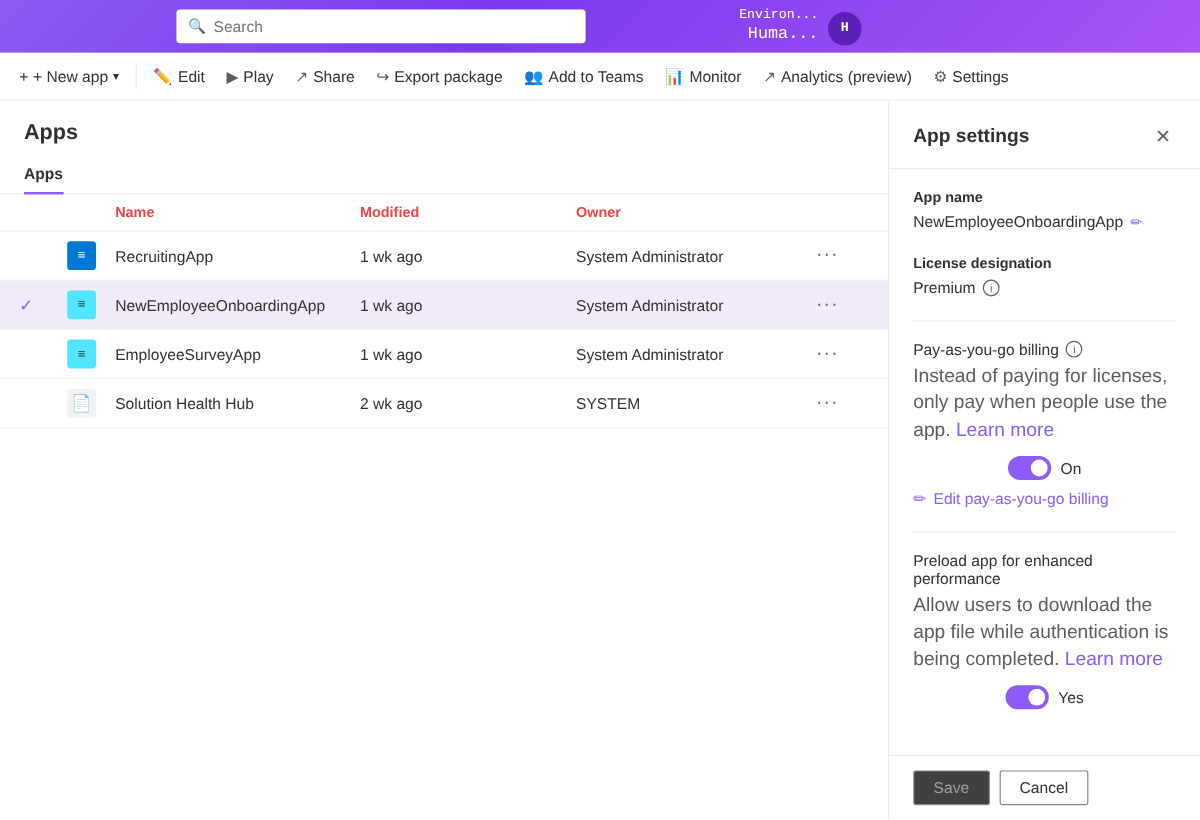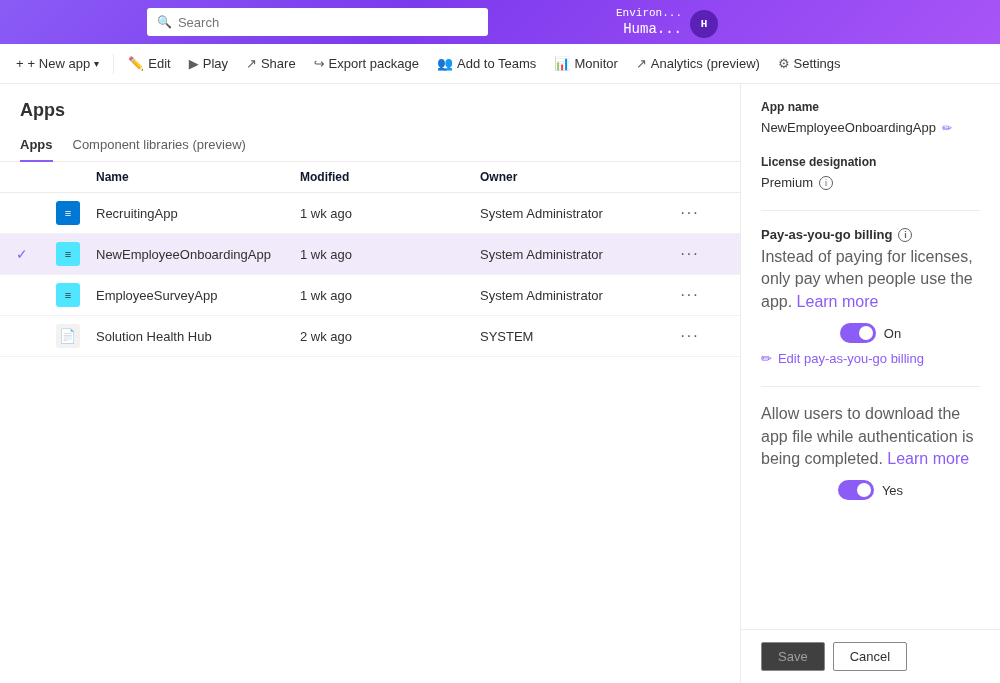--- a/index.html
+++ b/index.html
@@ -121,21 +121,21 @@
 
     
     .app-table {
       width: 100%;
     }
     .table-header {
       display: grid;
       grid-template-columns: 40px 40px 1fr 180px 200px 60px;
       padding: 8px 8px;
       border-bottom: 1px solid #edebe9;
-      color: #0f172a;
+      color: #ef4444;
       font-size: 12px;
       font-weight: 600;
     }
     .table-header-cell {
       padding: 0 8px;
     }
     .table-row {
       display: grid;
       grid-template-columns: 40px 40px 1fr 180px 200px 60px;
       padding: 4px 8px;
@@ -220,25 +220,25 @@
       font-size: 13px;
       color: #323130;
       display: flex;
       align-items: center;
       gap: 6px;
     }
     .edit-icon { color: #8b5cf6; cursor: pointer; font-size: 12px; }
     .divider { height: 1px; background: #edebe9; margin: 16px 0; }
     .section-title {
       font-size: 13px;
-      font-weight: 700;
+      font-weight: 400;
       color: #323130;
       margin-bottom: 4px;
       display: flex;
-      align-items: flex-end;
+      align-items: flex-start;
       gap: 6px;
     }
     .info-icon {
       width: 14px; height: 14px;
       border-radius: 50%;
       border: 1px solid #605e5c;
       display: inline-flex;
       align-items: center;
       justify-content: center;
       font-size: 9px;
@@ -379,21 +379,20 @@
     <span>Settings</span>
   </button>
 </div>
 
 <div class="main-content">
 
   <div class="left-panel">
     <div class="page-title">Apps</div>
     <div class="tabs-bar">
       <div class="tab active">Apps</div>
-      <div class="tab">Component libraries (preview)</div>
     </div>
 
     <div class="app-table">
       <div class="table-header">
         <div class="table-header-cell"></div>
         <div class="table-header-cell"></div>
         <div class="table-header-cell">Name</div>
         <div class="table-header-cell">Modified</div>
         <div class="table-header-cell">Owner</div>
         <div class="table-header-cell"></div>
@@ -456,20 +455,24 @@
         <div class="table-cell">SYSTEM</div>
         <div class="table-cell">
           <span class="more-btn">···</span>
         </div>
       </div>
 
     </div>
   </div>
 
   <div class="right-panel">
+    <div class="panel-header">
+      <span class="panel-title">App settings</span>
+      <button class="close-btn">✕</button>
+    </div>
 
     <div class="panel-body">
 
       <div class="field-group">
         <div class="field-label">App name</div>
         <div class="field-value">
           <span>NewEmployeeOnboardingApp</span>
           <span class="edit-icon">✏</span>
         </div>
       </div>
@@ -499,20 +502,23 @@
         </div>
         <div class="edit-billing">
           <span>✏</span>
           <span>Edit pay-as-you-go billing</span>
         </div>
       </div>
 
       <div class="divider"></div>
 
       <div class="field-group">
+        <div class="section-title">
+          <span>Preload app for enhanced performance</span>
+        </div>
         <div class="section-desc">
           <span>Allow users to download the app file while authentication is being completed.</span>
           <a class="learn-more">Learn more</a>
         </div>
         <div class="toggle-row">
           <div class="toggle"></div>
           <span class="toggle-label">Yes</span>
         </div>
       </div>
 

